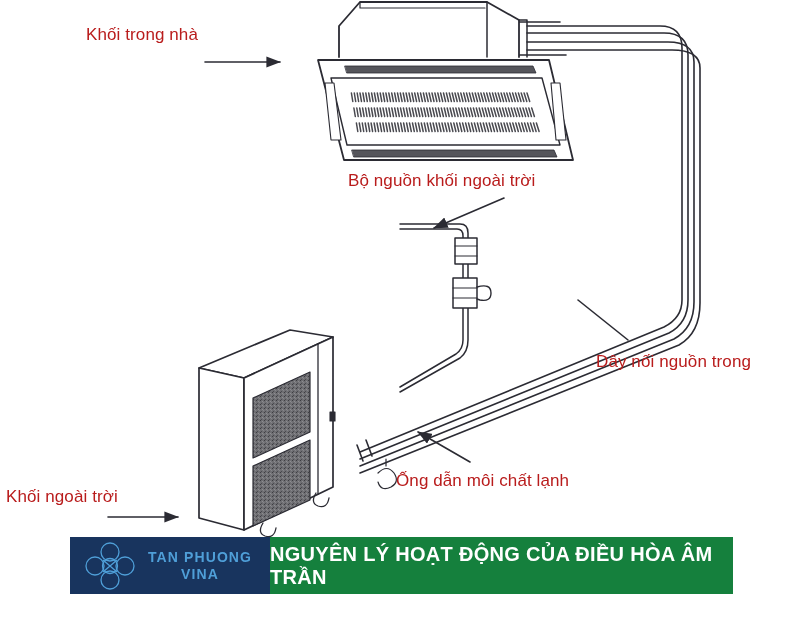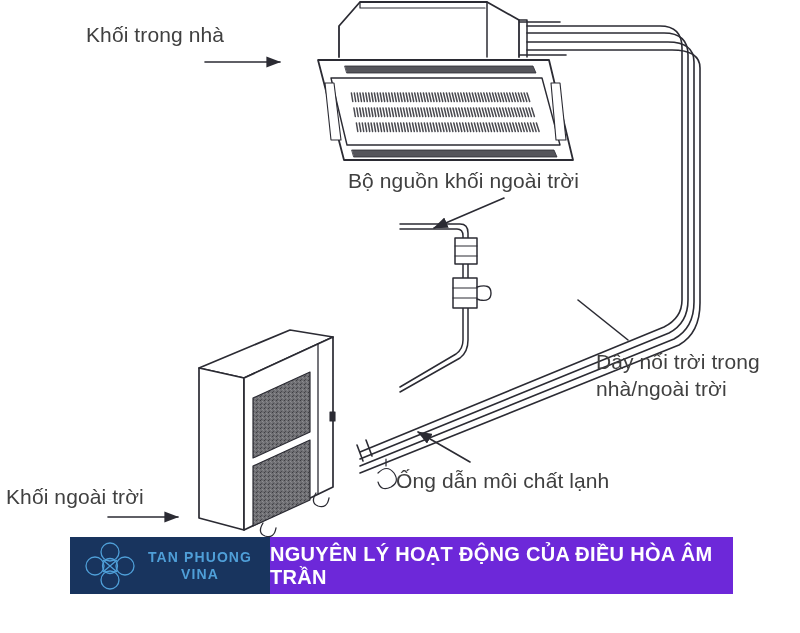--- a/index.html
+++ b/index.html
@@ -6,37 +6,37 @@
   body{
     width:800px;height:633px;background:#ffffff;
     font-family:"Liberation Sans", sans-serif;
     overflow:hidden;position:relative;
   }
   #stage{position:absolute;left:0;top:0;width:800px;height:633px;}
   svg.diagram{position:absolute;left:0;top:0;width:800px;height:633px;}
 
   .lbl{
     position:absolute;
-    color:#404040;
+    color:#b91c1c;
     font-family:"Liberation Sans", sans-serif;
-    font-size:21px;
+    font-size:17px;
     line-height:26px;
     white-space:nowrap;
     letter-spacing:0.1px;
   }
   #lbl-indoor{left:86px;top:22px;}
   #lbl-powerbox{left:324px;top:168px;margin-left:24px;}
   #lbl-wire{left:596px;top:348px;white-space:normal;width:210px;line-height:27px;}
   #lbl-pipe{left:396px;top:468px;}
   #lbl-outdoor{left:6px;top:484px;}
 
   
   #banner{
     position:absolute;left:70px;top:537px;width:663px;height:57px;
-    background:#6d28d9;display:flex;align-items:stretch;
+    background:#15803d;display:flex;align-items:stretch;
   }
   #logo-box{
     width:200px;height:100%;background:#18345e;
     display:flex;align-items:center;box-sizing:border-box;
     padding-left:14px;
   }
   #logo-mark{width:52px;height:50px;flex:0 0 52px;}
   #logo-text{
     margin-left:12px;color:#4f9fd8;
     font-size:14px;font-weight:bold;line-height:17px;
@@ -347,22 +347,21 @@
         <line x1="108" y1="517" x2="178" y2="517" marker-end="url(#arrowhead)"></line>
       </g>
     </g>
   </svg>
 
   <div class="lbl" id="lbl-indoor">Khối trong nhà</div>
 
   <div class="lbl" id="lbl-powerbox">Bộ nguồn khối ngoài trời</div>
 
   <div class="lbl" id="lbl-wire">
-    <span>Dây nối trời trong</span><br>
-    <span>nhà/ngoài trời</span>
+    <span>Dây nối nguồn trong</span><br>
   </div>
 
   <div class="lbl" id="lbl-pipe">Ống dẫn môi chất lạnh</div>
 
   <div class="lbl" id="lbl-outdoor">Khối ngoài trời</div>
 
   <div id="banner">
     <div id="logo-box">
       <svg id="logo-mark" viewBox="0 0 52 50">
         <g fill="none" stroke="#4f9fd8" stroke-width="1.3">

